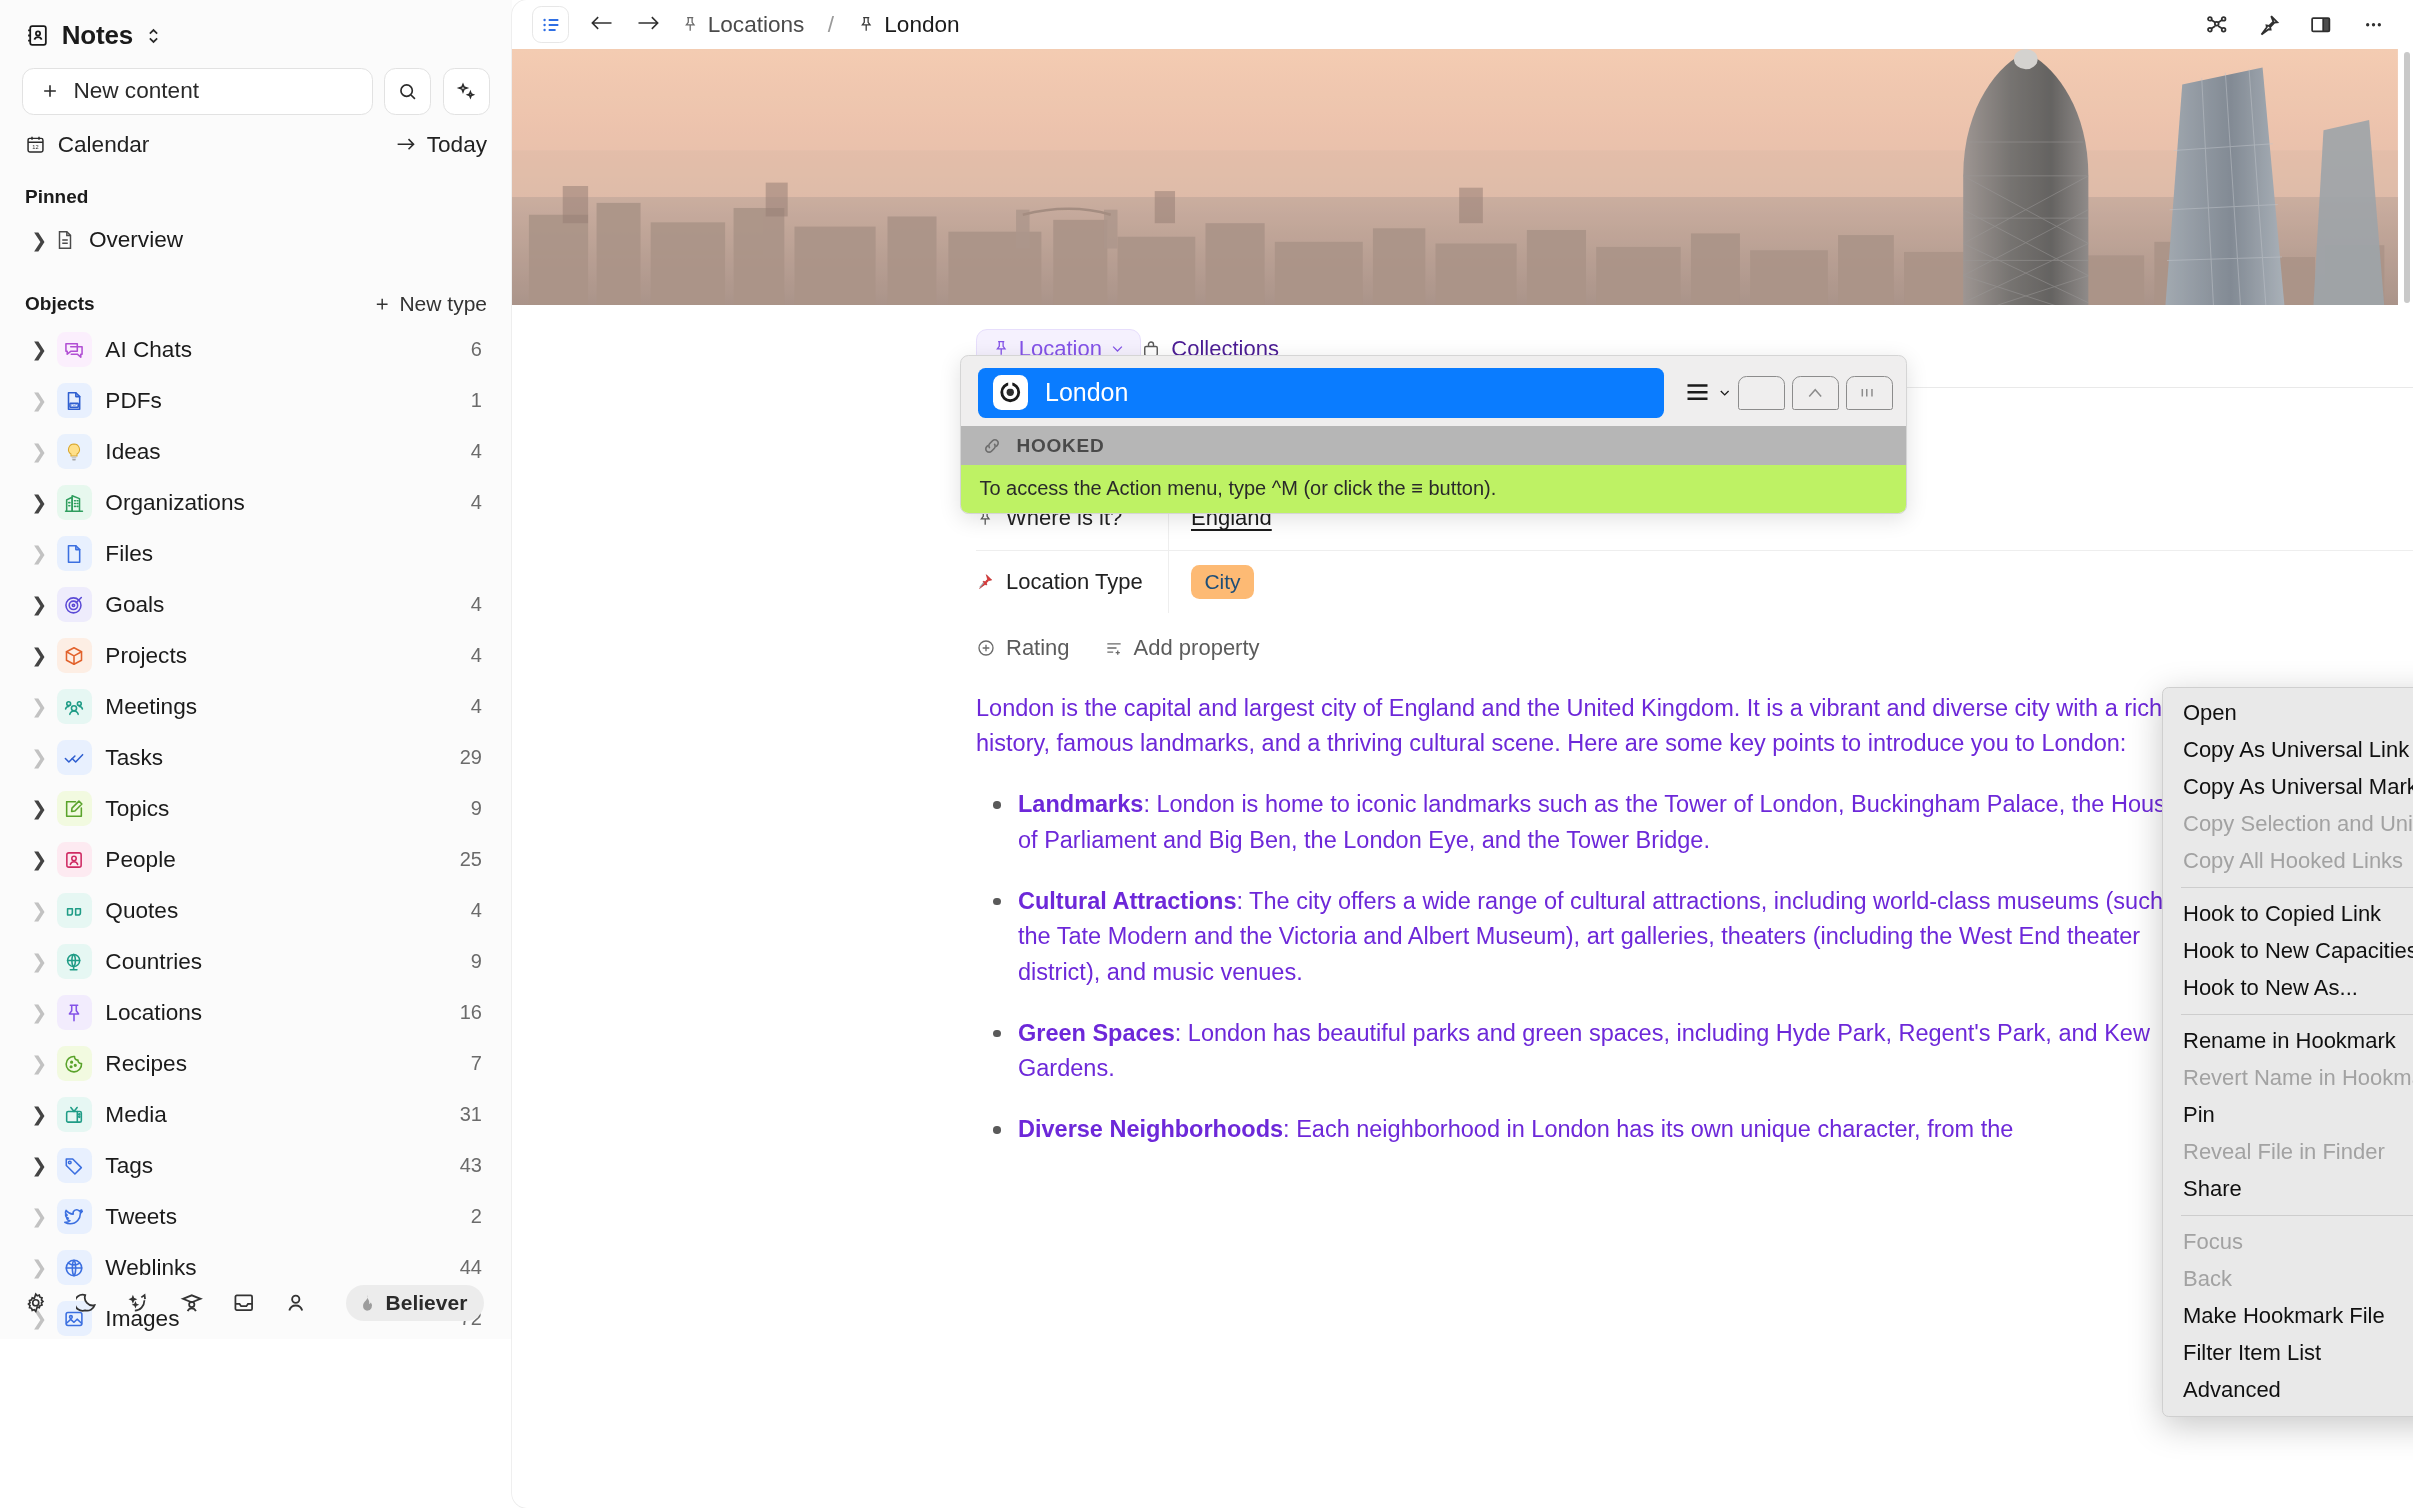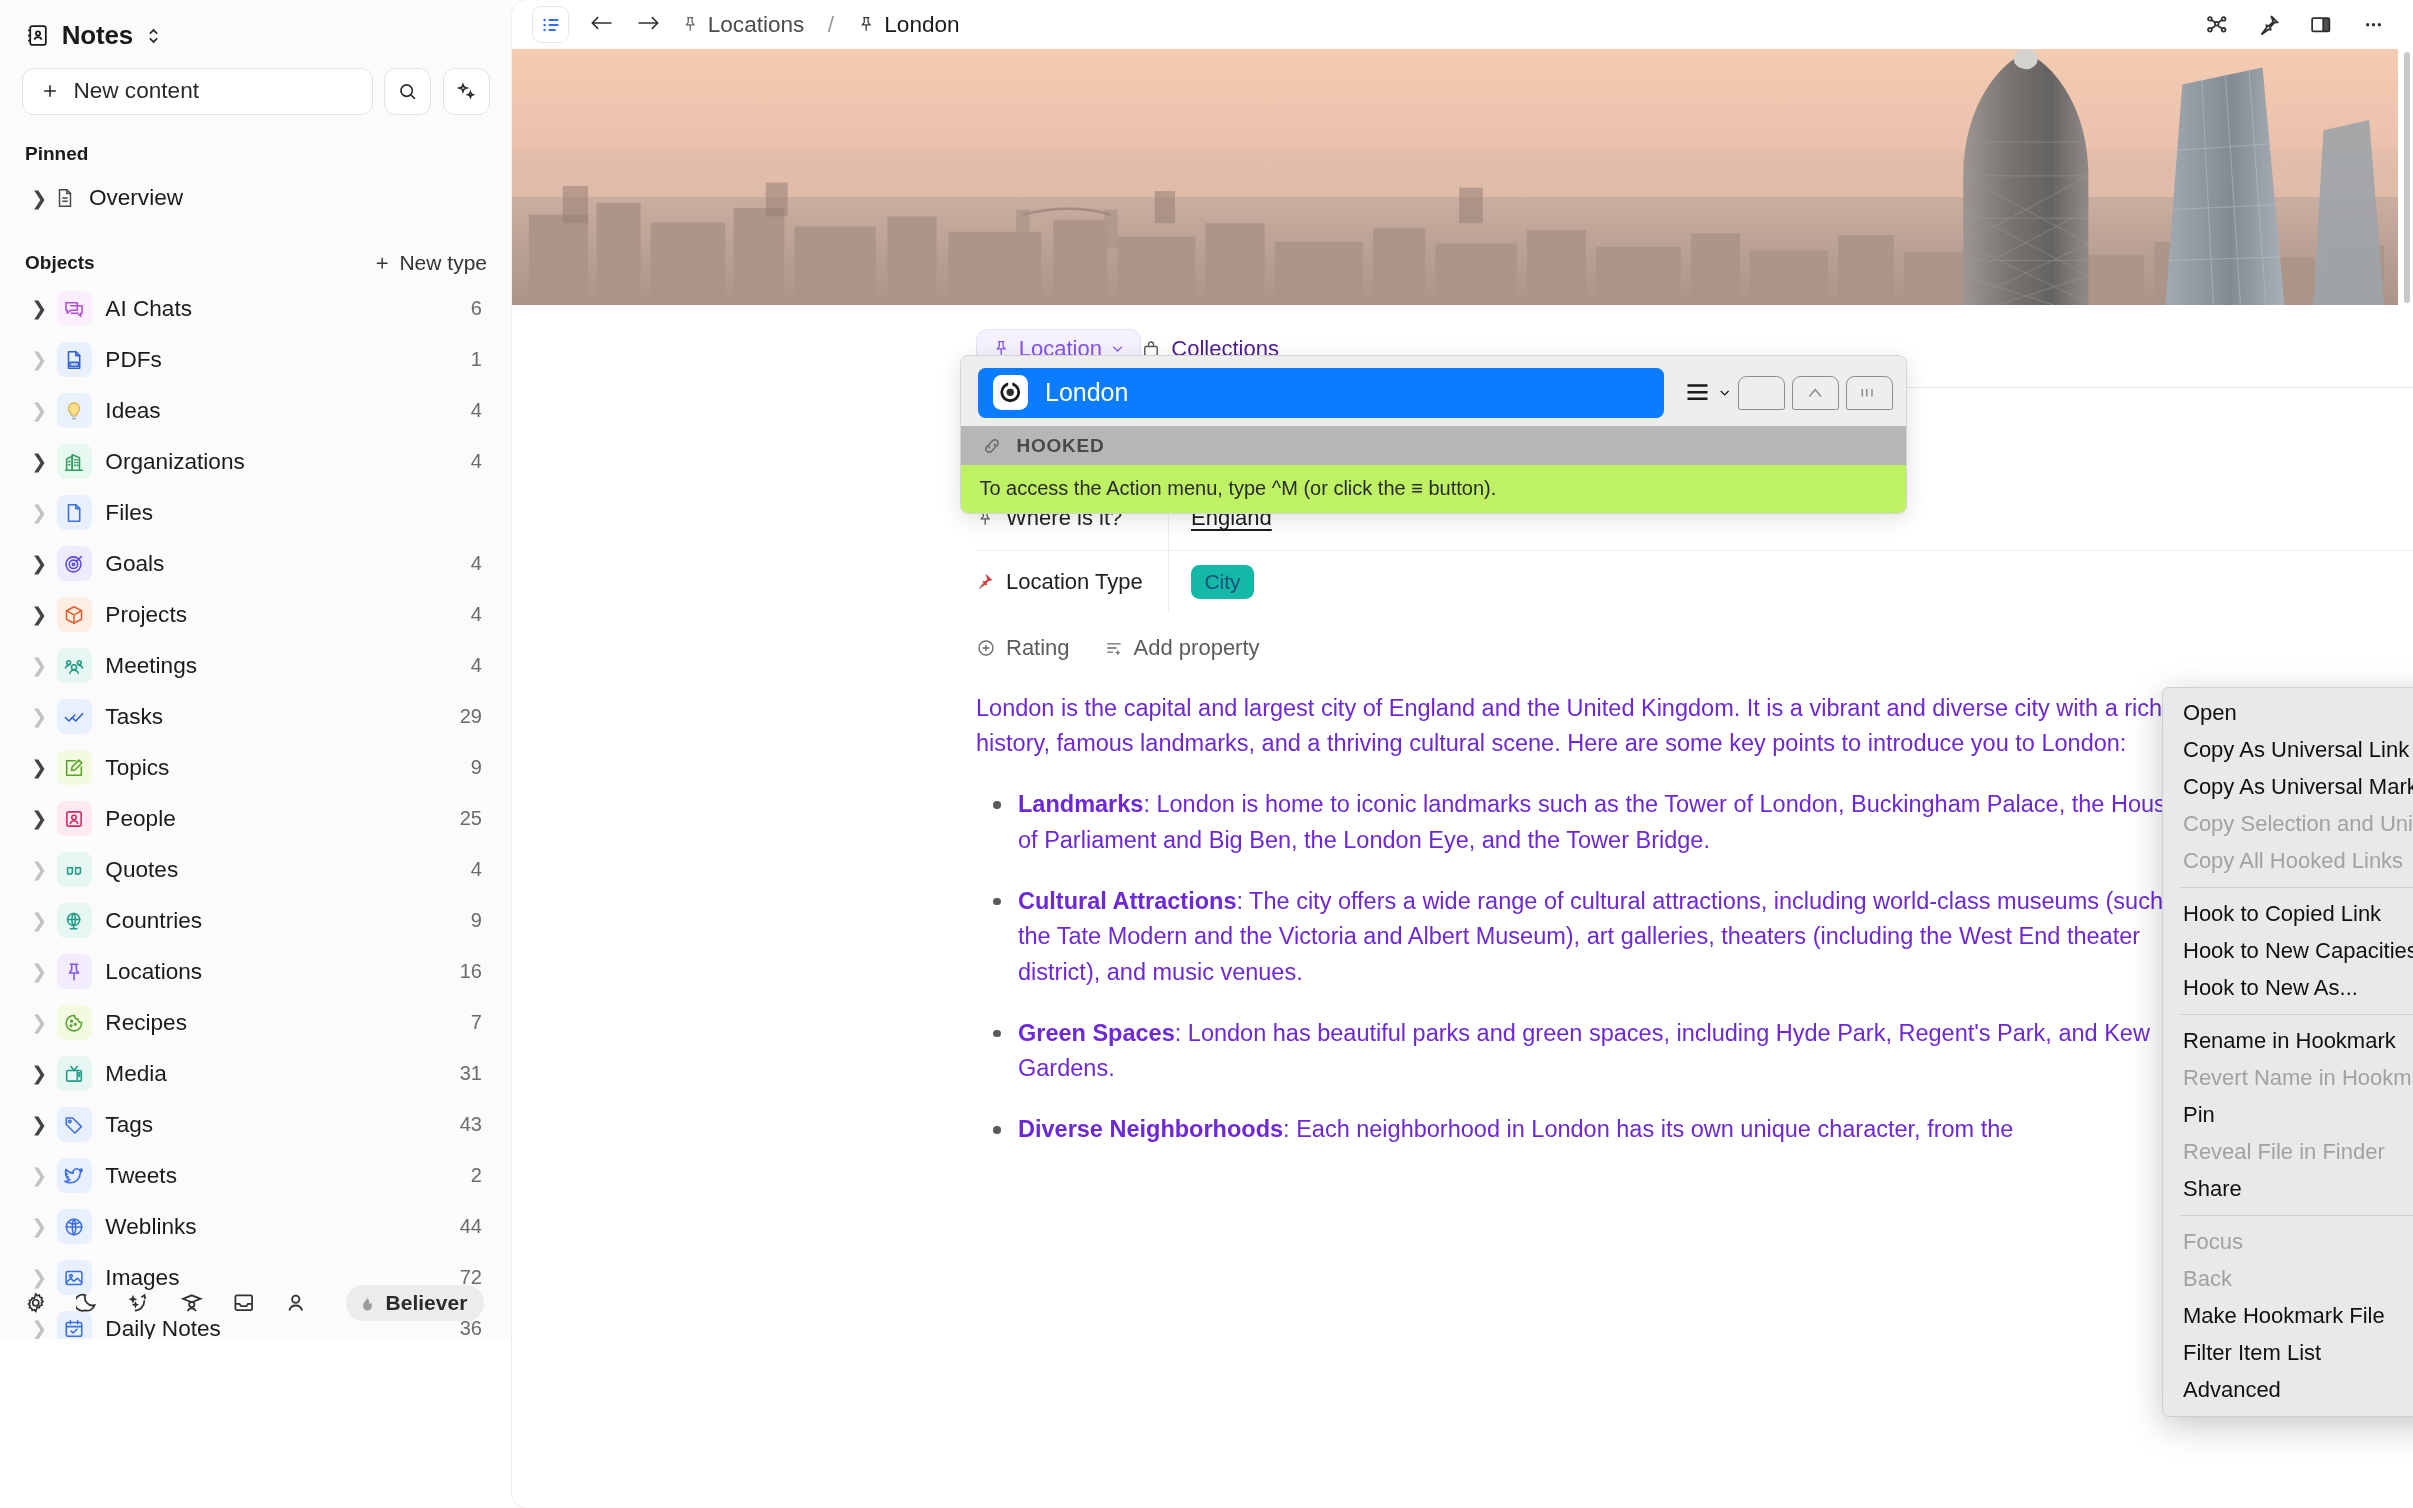--- a/index.html
+++ b/index.html
@@ -121,21 +121,21 @@
   .props { margin-left: 464px; width: 1467px; }
   .prop-row { display: flex; align-items: stretch; height: 63px; }
   .prop-row + .prop-row { border-top: 0.8px solid #eee; }
   .prop-key {
     width: 193px; flex: 0 0 193px; display: flex; align-items: center; gap: 11.7px;
     font-size: 22px; color: #222; border-right: 0.8px solid #eee;
   }
   .prop-val { display: flex; align-items: center; padding-left: 22px; font-size: 22px; color: #1b1b1b; }
   .link-underline { text-decoration: underline; text-underline-offset: 4.2px; }
   .pill-city {
-    background: #14b8a6; color: #1d4e78; border-radius: 8.4px; padding: 5px 13.4px; font-size: 21px;
+    background: #fdba74; color: #1d4e78; border-radius: 8.4px; padding: 5px 13.4px; font-size: 21px;
   }
   .addrow { display: flex; align-items: center; gap: 34px; margin: 22px 0 0 464px; }
   .addrow .it { display: flex; align-items: center; gap: 10px; font-size: 22px; color: #5c5c5c; }
 
   .body-text { margin: 30px 0 0 464px; width: 1232px; font-size: 23.5px; line-height: 1.52; color: #6d28d9; }
   .body-text p { margin-bottom: 25px; }
   .body-text ul { list-style: none; }
   .body-text li { position: relative; padding-left: 42px; margin-bottom: 25px; }
   .body-text li:before {
     content: ""; position: absolute; left: 17px; top: 14.2px;
@@ -230,20 +230,38 @@
     <div class="sq-btn">
       <span class="ic">
         <svg width="21" height="21" viewBox="0 0 24 24" fill="none" stroke="#2a2a2a" stroke-width="1.8">
           <path d="M8 4l1.2 3L12.4 8 9.2 9.2 8 12.4 6.8 9.2 3.6 8l3.2-1z"></path>
             <path d="M16.5 12.5l.9 2.2 2.2.9-2.2.9-.9 2.2-.9-2.2-2.2-.9 2.2-.9z"></path>
         </svg>
       </span>
     </div>
   </div>
 
+  <div class="cal-row">
+    <span class="ic">
+      <svg width="21" height="21" viewBox="0 0 24 24" fill="none" stroke="#2a2a2a" stroke-width="1.7">
+        <rect x="3.5" y="5" width="17" height="15.5" rx="2"></rect>
+          <path d="M3.5 9.5h17M8 3.2v3.4M16 3.2v3.4"></path>
+        <text x="12" y="17.6" font-size="6.5" fill="#2a2a2a" stroke="none" text-anchor="middle" font-family="Liberation Sans">12</text>
+      </svg>
+    </span>
+    <span class="lbl">Calendar</span>
+    <span class="today">
+      <span class="ic">
+        <svg width="22" height="18.4" viewBox="0 0 26 22" fill="none" stroke="#2a2a2a" stroke-width="1.9">
+            <path d="M3 11h19M16 5l6 6-6 6"></path>
+          </svg>
+      </span>
+      <span>Today</span>
+    </span>
+  </div>
 
   <div class="sec-head">
     <span>Pinned</span>
   </div>
 
   <div class="pin-row">
     <span class="chev">❯</span>
     <span class="ic">
       <svg width="22" height="22" viewBox="0 0 24 24" fill="none" stroke="#4a4a4a" stroke-width="1.6">
         <path d="M6 3h8l4 4v14H6z"></path>

